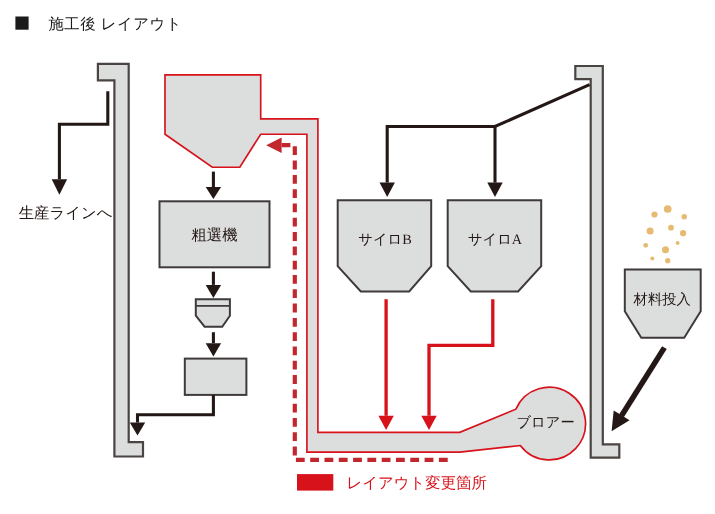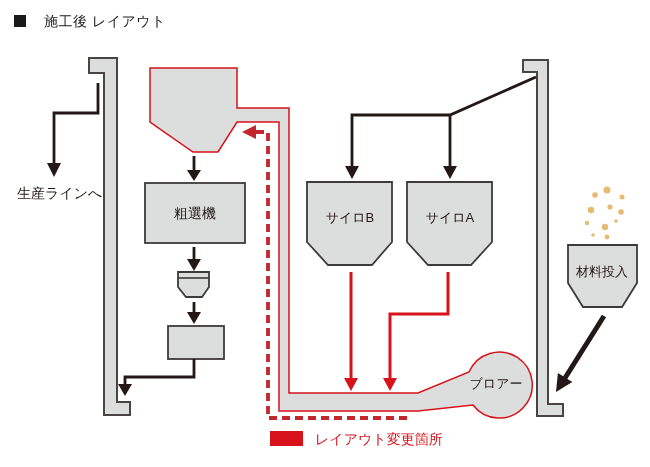--- a/index.html
+++ b/index.html
@@ -1,17 +1,17 @@
 <!DOCTYPE html>
 <html><head>
 <meta charset="utf-8">
 <style>
   html,body{margin:0;padding:0;background:#ffffff;}
   .stage{position:relative;width:650px;height:467px;background:#ffffff;overflow:hidden;
-         font-family:Liberation Sans, sans-serif;}
+         font-family:Liberation Serif, serif;}
   svg{display:block;}
   
   .bar{fill:#dcdddd;stroke:#4a4543;stroke-width:2;}
   
   .gbox{fill:#dcdddd;stroke:#3e3a39;stroke-width:1.8;}
   .gline{stroke:#3e3a39;stroke-width:1.6;fill:none;}
   
   .pipe{fill:#dcdddd;stroke:#d7121b;stroke-width:1.5;}
   
   .flow{fill:none;stroke:#231815;stroke-width:2.8;}

